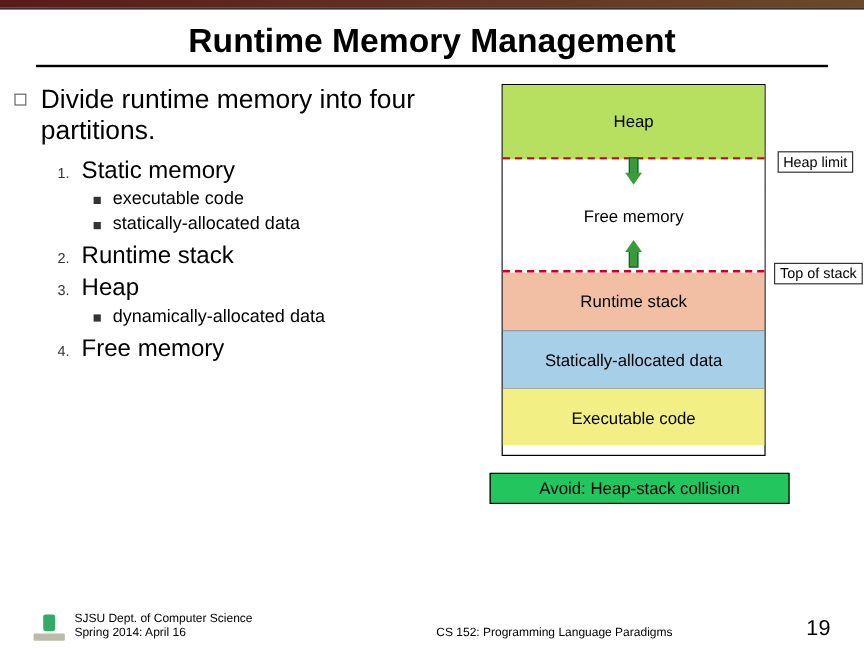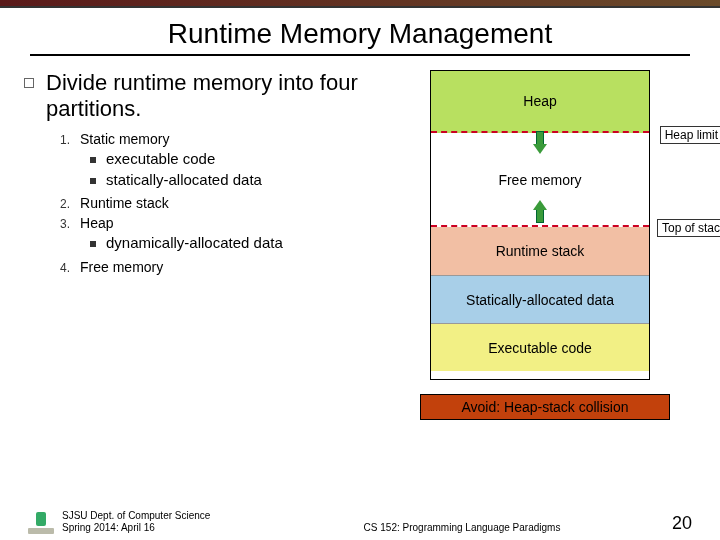--- a/index.html
+++ b/index.html
@@ -12,43 +12,43 @@
     overflow: hidden;
   }
   .topbar {
     width: 100%;
     height: 8px;
     background: linear-gradient(to right, #5a1a1a, #6a4a2a);
     border-bottom: 2px solid #333;
   }
   .title {
     font-size: 28px;
-    font-weight: normal;
+    font-weight: bold;
     text-align: center;
     padding: 10px 0 4px;
     font-family: Arial, sans-serif;
   }
   .title-underline {
     border-bottom: 2px solid #000;
     margin: 0 30px 14px;
   }
-  .content { display: flex; padding: 0 20px; }
+  .content { display: flex; padding: 0 8px; }
   .left { width: 370px; }
   .right { width: 300px; padding-left: 10px; }
   .main-bullet { display: flex; align-items: flex-start; margin-bottom: 8px; }
   .square-bullet {
     width: 10px; height: 10px; border: 1px solid #666; margin: 8px 12px 0 4px;
     flex-shrink: 0;
   }
   .main-text { font-size: 22px; line-height: 1.2; }
   .numbered-list { margin-left: 40px; }
   .num-item { margin-bottom: 4px; }
   .num-row { display: flex; align-items: baseline; }
   .num { font-size: 12px; color: #333; margin-right: 10px; }
-  .num-label { font-size: 14px; }
+  .num-label { font-size: 20px; }
   .sub-list { margin: 3px 0 6px 26px; }
   .sub-item { display: flex; align-items: flex-start; margin-bottom: 2px; }
   .sub-bullet {
     width: 6px; height: 6px; background: #333; margin: 7px 10px 0 4px;
     flex-shrink: 0;
   }
   .sub-text { font-size: 15px; line-height: 1.25; }
   
   .diagram {
     width: 220px; height: 310px; border: 1px solid #000; margin-left: 30px;
@@ -85,21 +85,21 @@
     width: 0; height: 0; border-left: 7px solid transparent; border-right: 7px solid transparent;
     border-top: 10px solid #3a9b3a;
   }
   .arrow-up .head {
     position: absolute; bottom: 13px; left: 0;
     width: 0; height: 0; border-left: 7px solid transparent; border-right: 7px solid transparent;
     border-bottom: 10px solid #3a9b3a;
   }
   .avoid-box {
     margin: 14px 0 0 20px; width: 250px; border: 1px solid #000;
-    font-size: 14px; text-align: center; padding: 4px 2px; background: #c2410c;
+    font-size: 14px; text-align: center; padding: 4px 2px; background: #22c55e;
   }
   .footer {
     position: absolute; bottom: 6px; left: 0; width: 100%;
     display: flex; font-size: 10px; padding: 0 28px; align-items: flex-end;
   }
   .footer .logo {
     width: 26px; height: 22px; margin-right: 8px; position: relative;
   }
   .footer .logo::before {
     content: ""; position: absolute; left: 8px; top: 0; width: 10px; height: 14px;
@@ -207,14 +207,14 @@
 
 <div class="footer">
   <div class="logo"></div>
   <div class="footer-left">
     <div>SJSU Dept. of Computer Science</div>
     <div>Spring 2014: April 16</div>
   </div>
   <div class="footer-mid">
     <div>CS 152: Programming Language Paradigms</div>
   </div>
-  <div class="footer-right">20</div>
+  <div class="footer-right">19</div>
 </div>
 
 </body></html>

